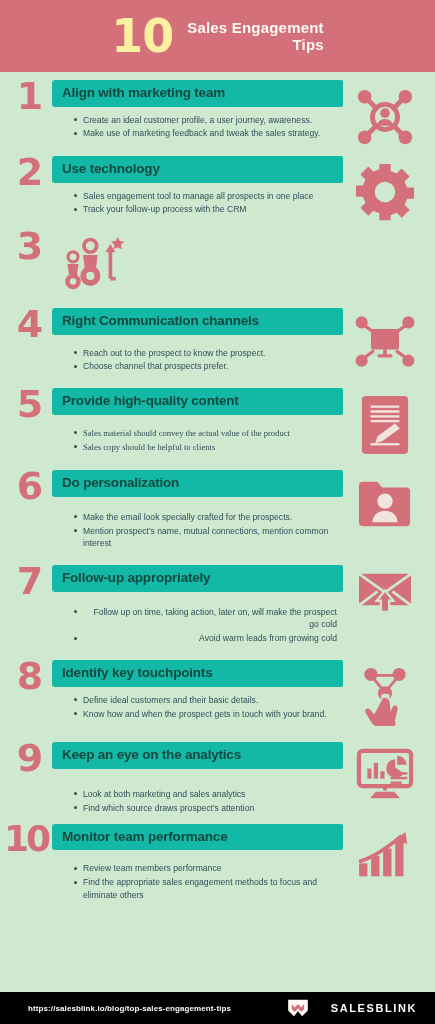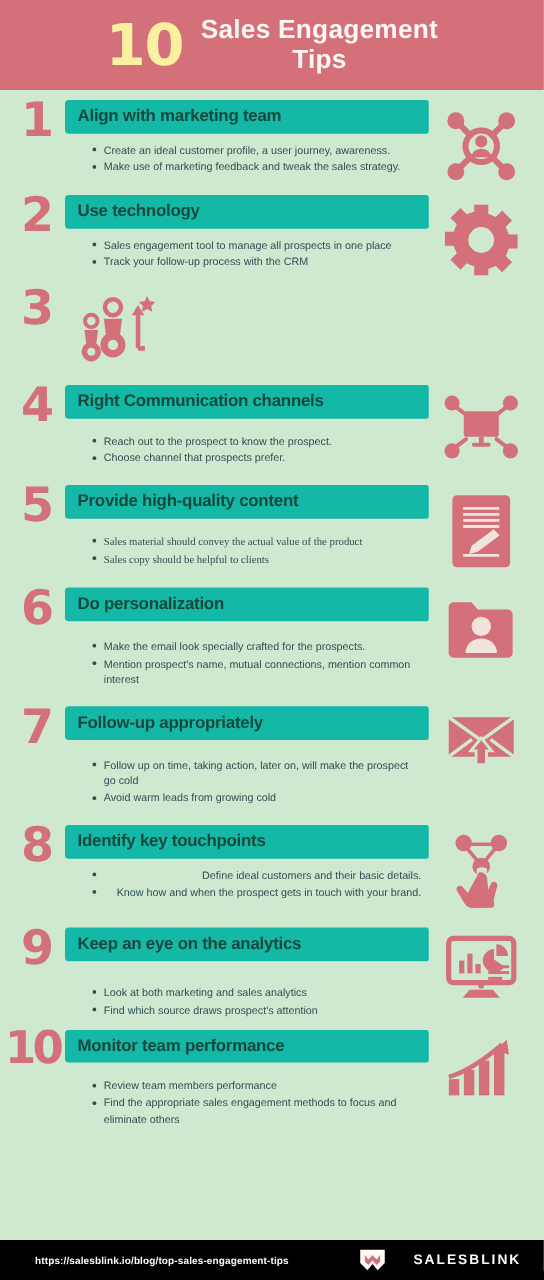--- a/index.html
+++ b/index.html
@@ -16,22 +16,22 @@
     height:72px;background:#d4707a;
     display:flex;align-items:center;justify-content:center;
     box-sizing:border-box;padding:0 14px;
   }
   .header-big{
     font-size:46px;font-weight:bold;color:#fbefa0;
     letter-spacing:-1px;line-height:1;margin-right:14px;
     font-family:"DejaVu Sans", sans-serif;
   }
   .header-title{
-    color:#fdf8f2;font-size:21px;font-weight:bold;line-height:1.15;
-    text-align:center;letter-spacing:.2px;
+    color:#fdf8f2;font-size:15px;font-weight:bold;line-height:1.15;
+    text-align:right;letter-spacing:.2px;
   }
 
   
   .content{padding:6px 0 0 0;}
   .item{
     position:relative;
     display:flex;
     align-items:flex-start;
     padding:0 8px 0 6px;
     box-sizing:border-box;
@@ -253,41 +253,41 @@
         </svg>
       </div>
     </div>
 
     <div class="item" style="margin-top:14px;">
       <div class="num">7</div>
       <div class="body">
         <div class="banner">
           <span class="banner-title">Follow-up appropriately</span>
         </div>
-        <ul class="bullets" style="margin-top:14px;">
+        <ul class="bullets" style="margin-top:14px;text-align:right;">
           <li>Follow up on time, taking action, later on, will make the prospect go cold</li>
           <li>Avoid warm leads from growing cold</li>
         </ul>
       </div>
       <div class="icon-cell">
         <svg width="62" height="52" viewBox="0 0 66 56">
           <rect x="5" y="3" width="56" height="34" rx="2" fill="#d4707a"></rect>
           <path d="M5 3l28 20L61 3M5 37l20-15M61 37L41 22" stroke="#cfe8d0" stroke-width="3" fill="none"></path>
           <path fill="#d4707a" stroke="#cfe8d0" stroke-width="2.5" d="M33 21l9 11h-4.5v12h-9V32H24z"></path>
         </svg>
       </div>
     </div>
 
     <div class="item" style="margin-top:14px;">
       <div class="num">8</div>
       <div class="body">
         <div class="banner">
           <span class="banner-title">Identify key touchpoints</span>
         </div>
-        <ul class="bullets" style="text-align:right;">
+        <ul class="bullets" style="">
           <li>Define ideal customers and their basic details.</li>
           <li>Know how and when the prospect gets in touch with your brand.</li>
         </ul>
       </div>
       <div class="icon-cell">
         <svg width="54" height="62" viewBox="0 0 56 66">
           <g fill="#d4707a">
             <path d="M13 10l30 0-15 18z" fill="none" stroke="#d4707a" stroke-width="3"></path>
             <circle cx="13" cy="9" r="7"></circle>
               <circle cx="43" cy="9" r="7"></circle>

